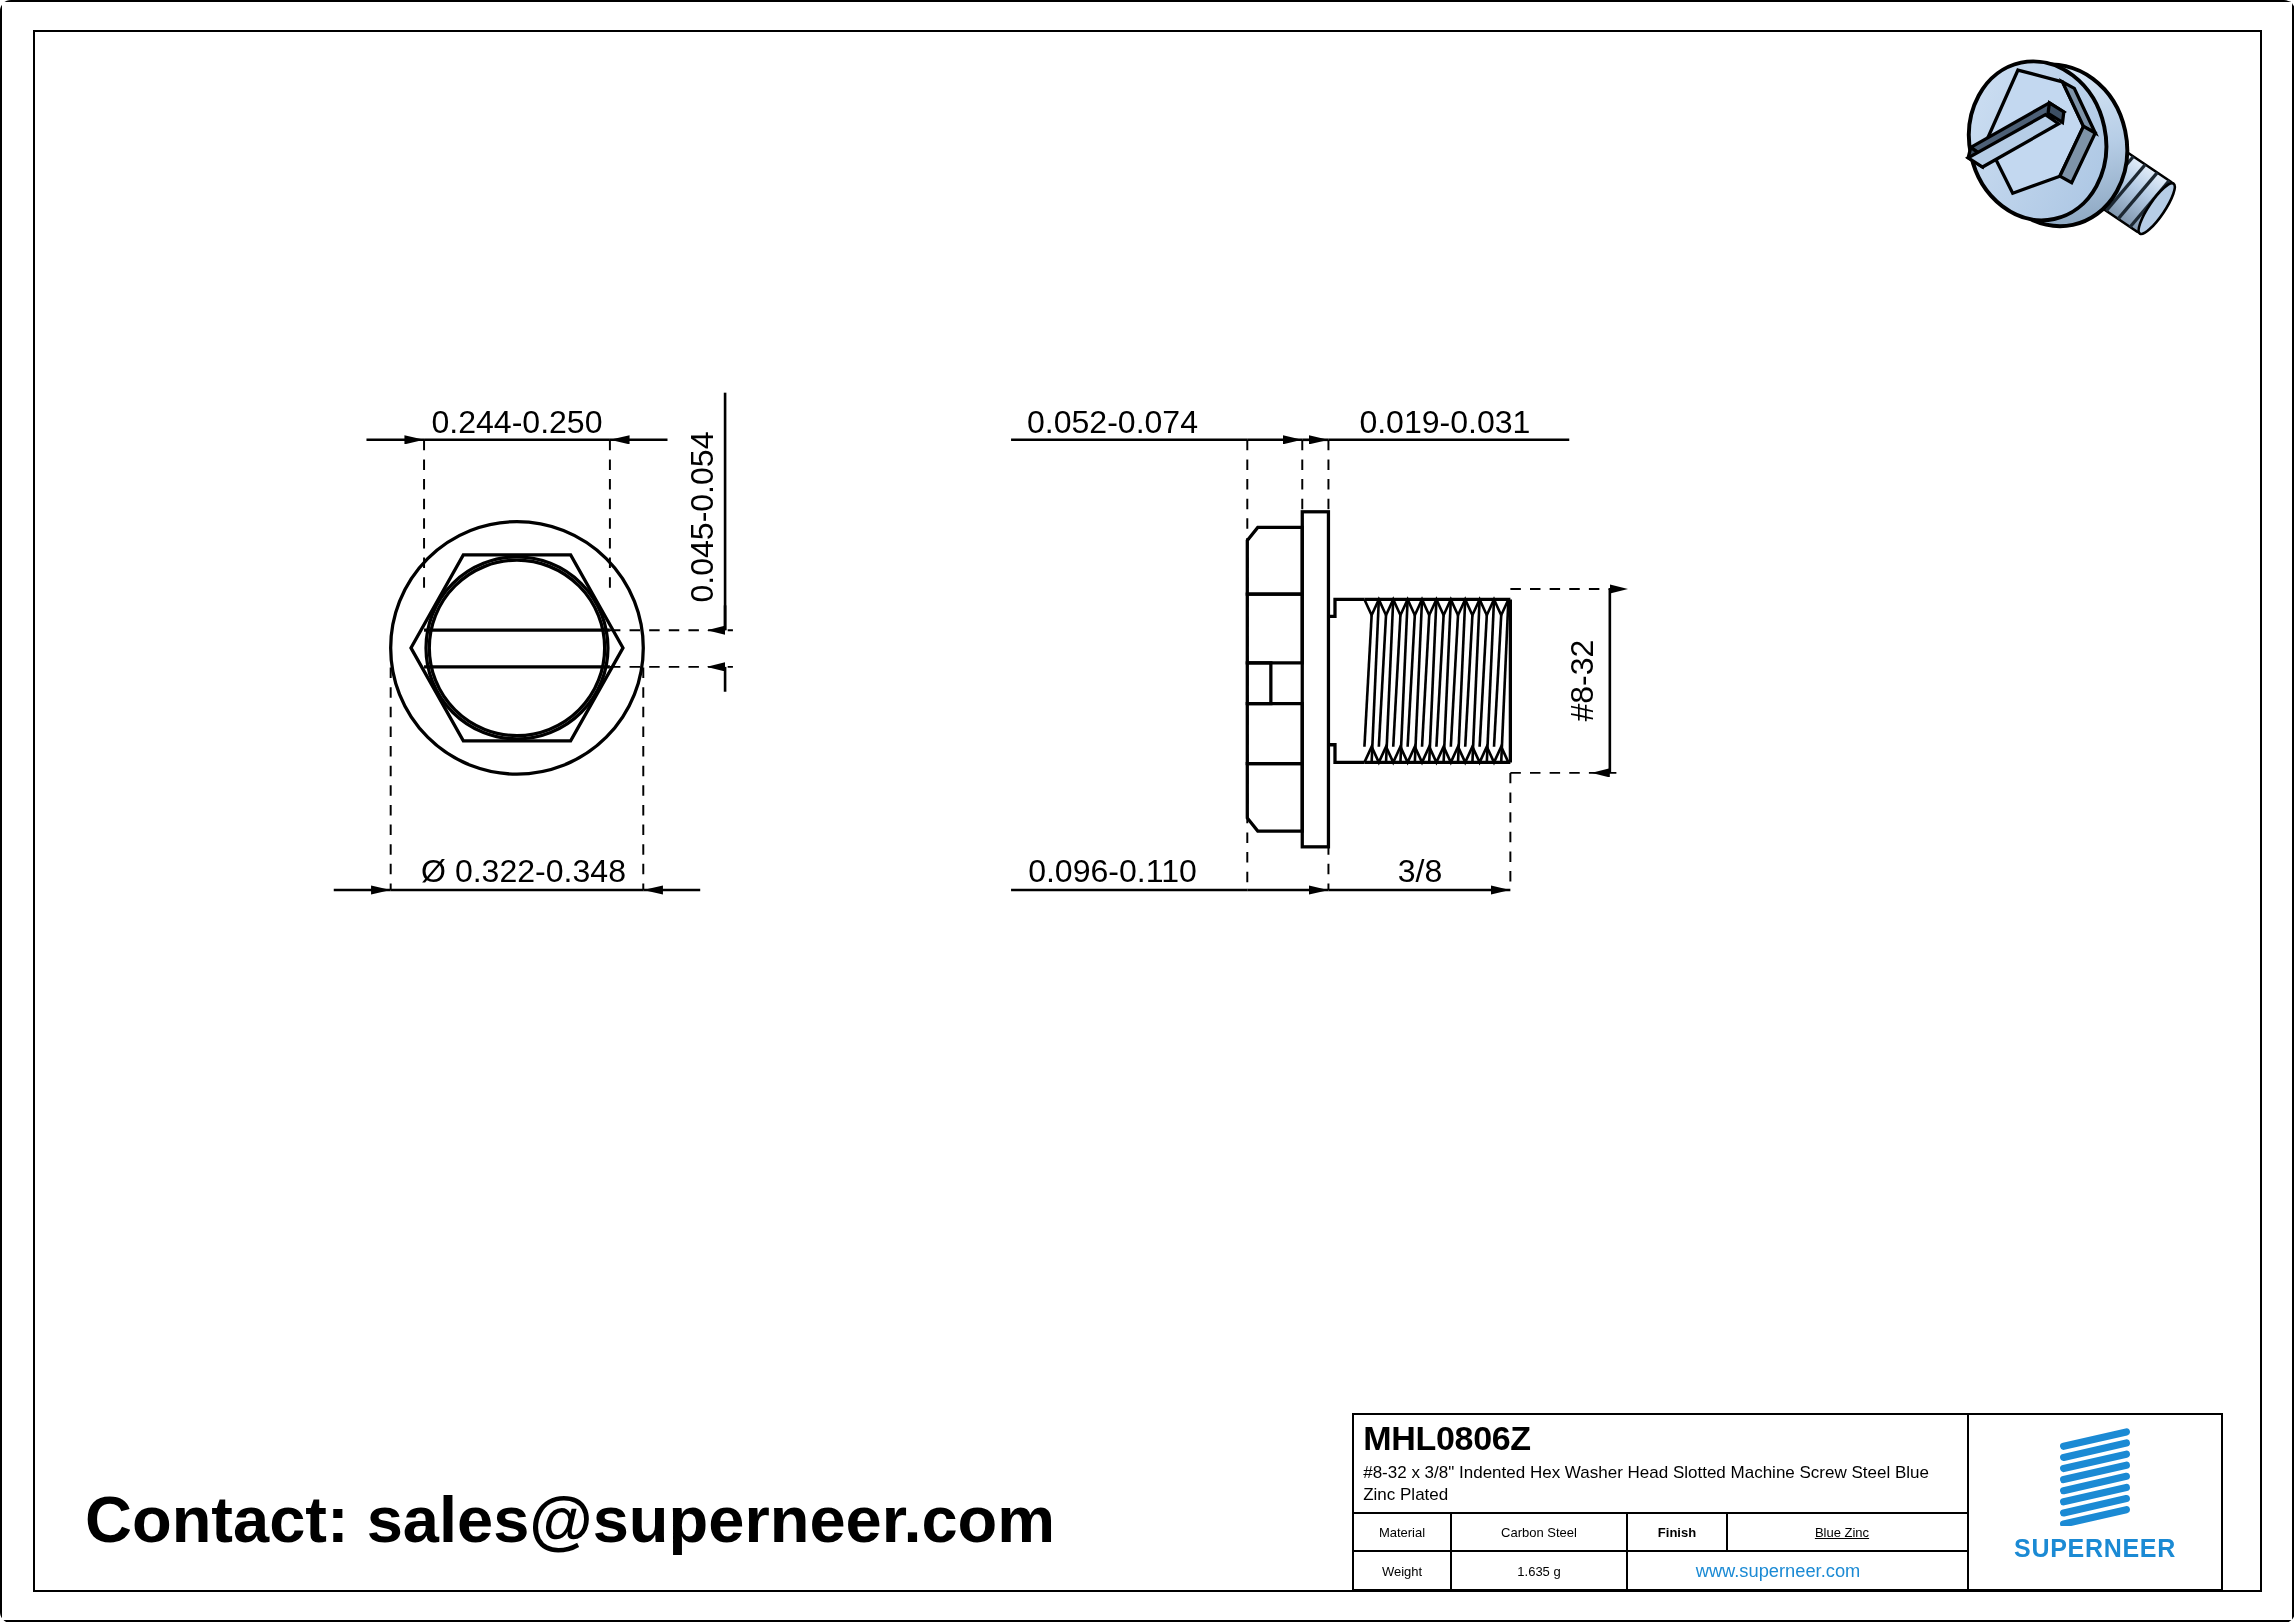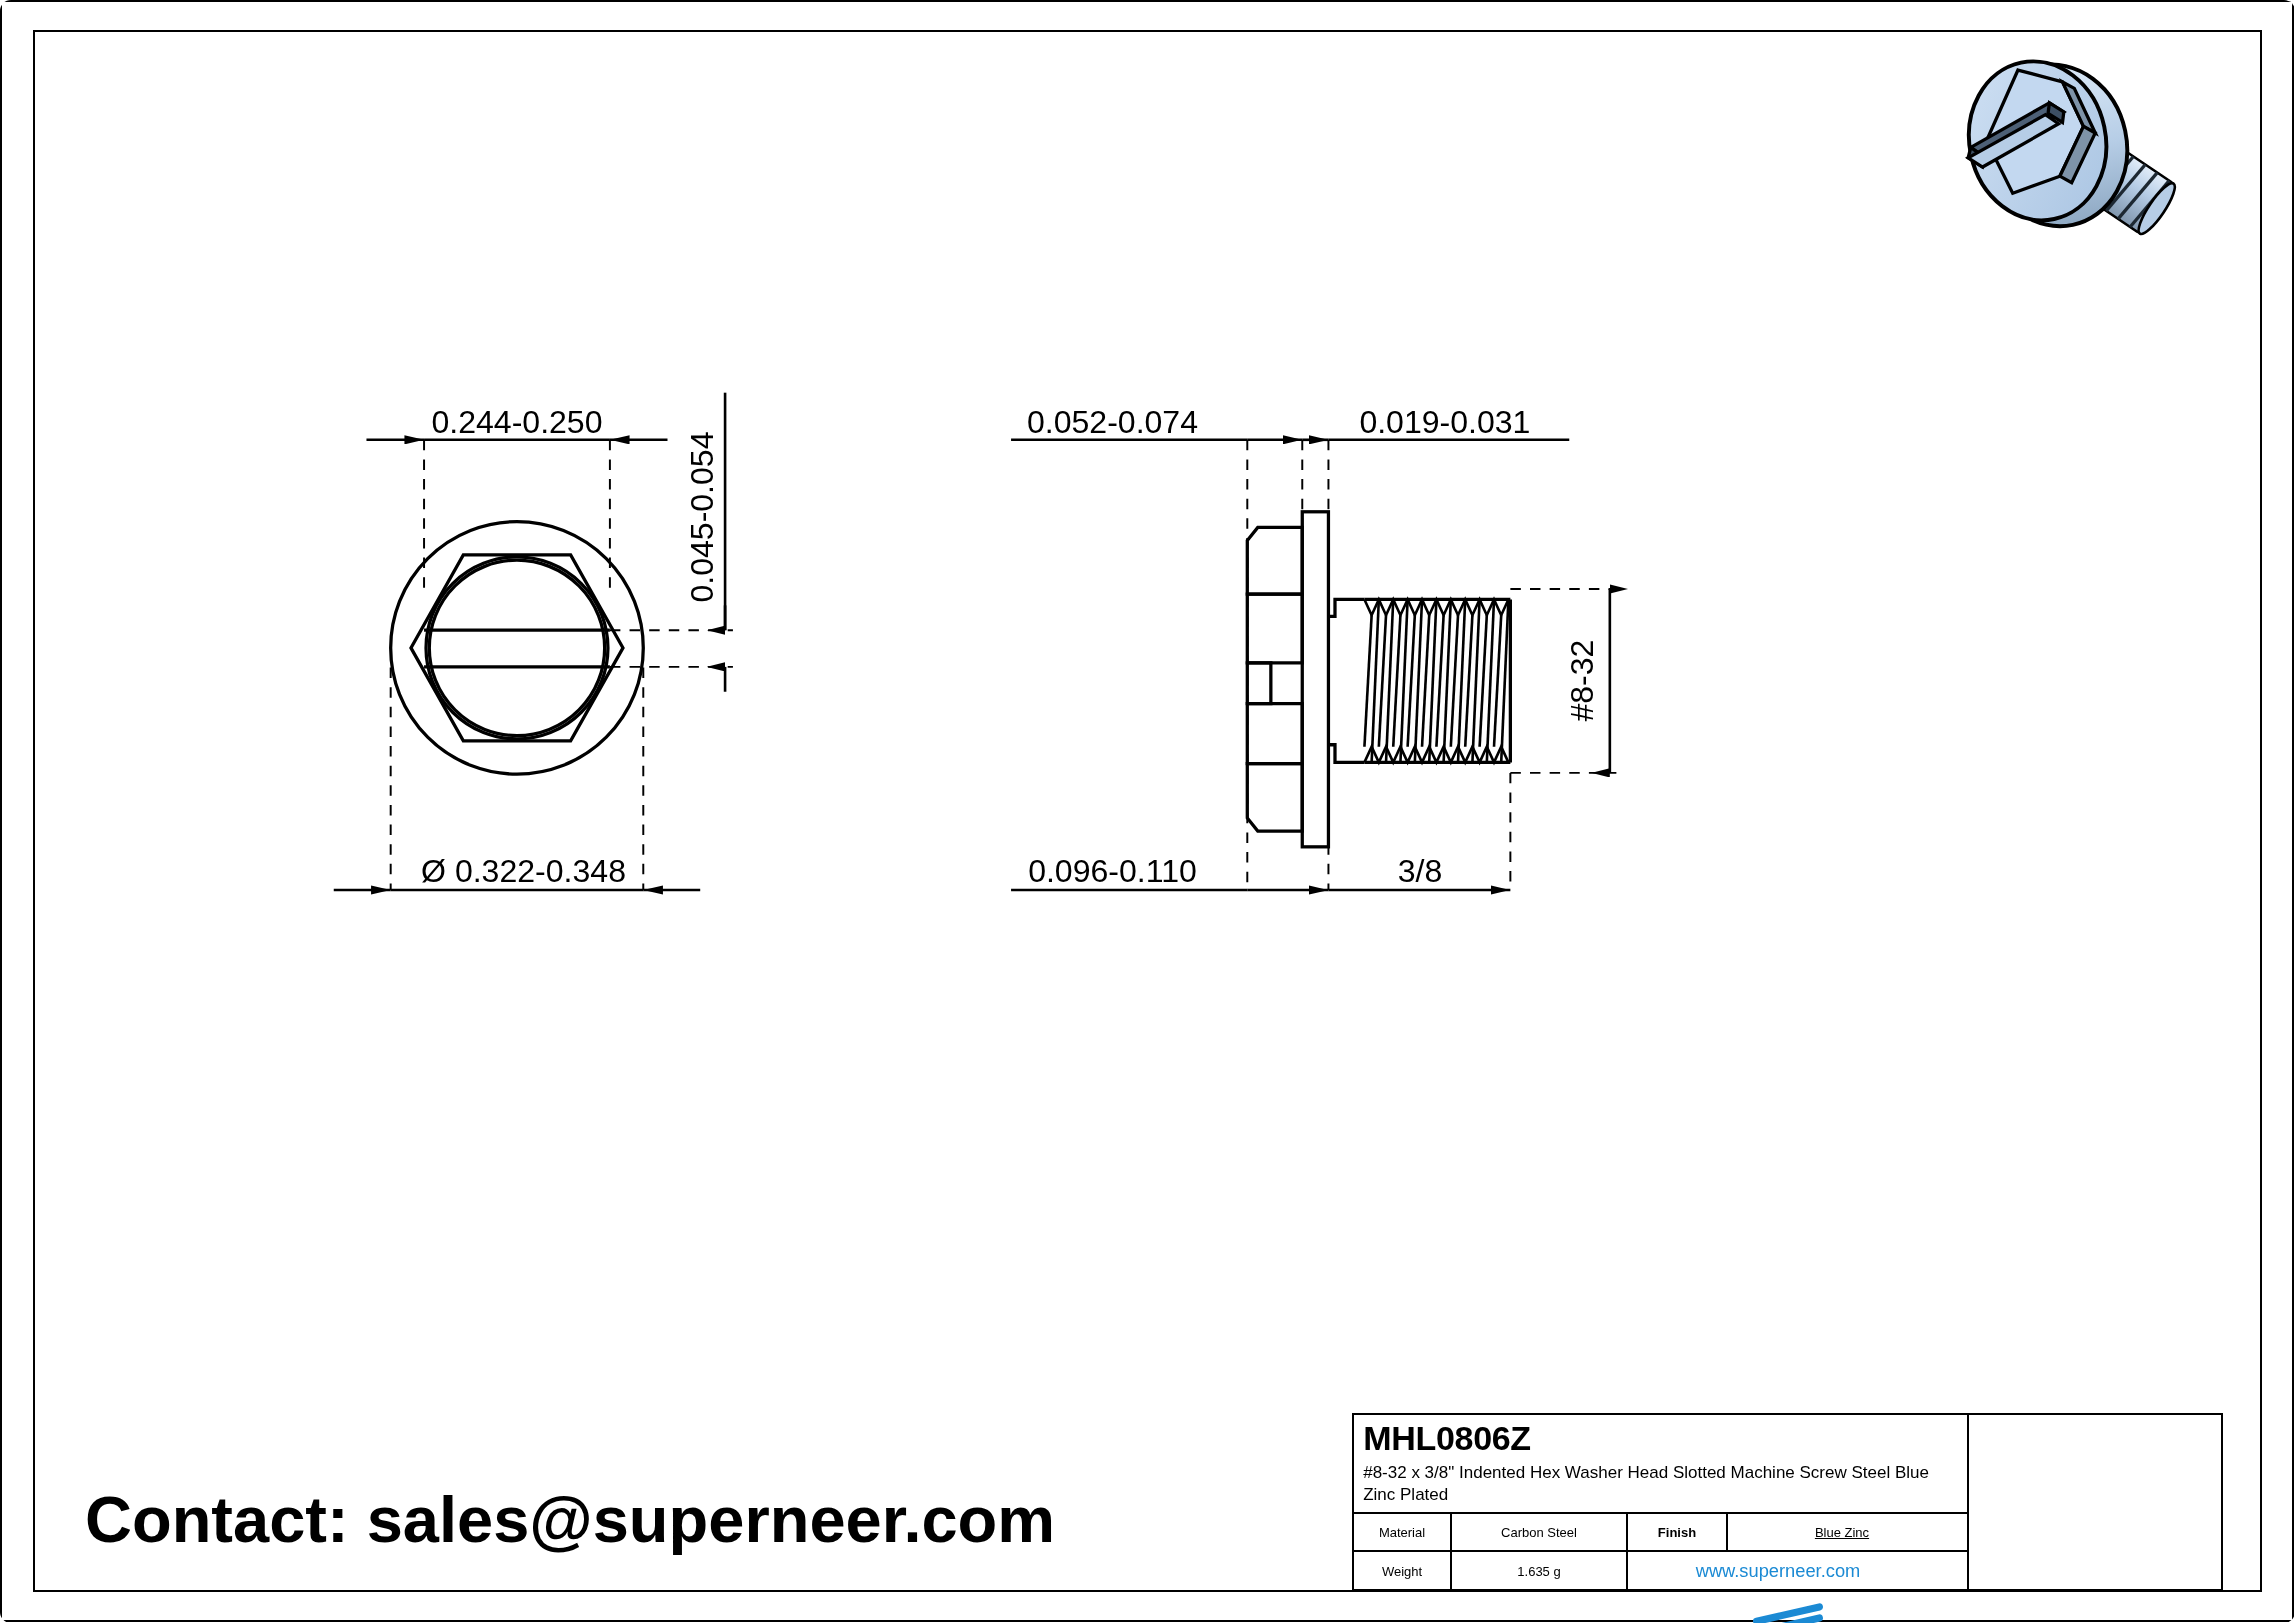--- a/index.html
+++ b/index.html
@@ -65,21 +65,20 @@
   .title-block {
     position: absolute;
     left: 1352px;
     top: 1413px;
     width: 871px;
     height: 178px;
     box-sizing: border-box;
     border: 2.6px solid #000;
     display: flex;
     background: #fff;
-    flex-direction: column;
   }
   .tb-left {
     width: 615px;
     display: flex;
     flex-direction: column;
     border-right: 2.6px solid #000;
     box-sizing: border-box;
   }
   .tb-top {
     flex: 0 0 99px;

